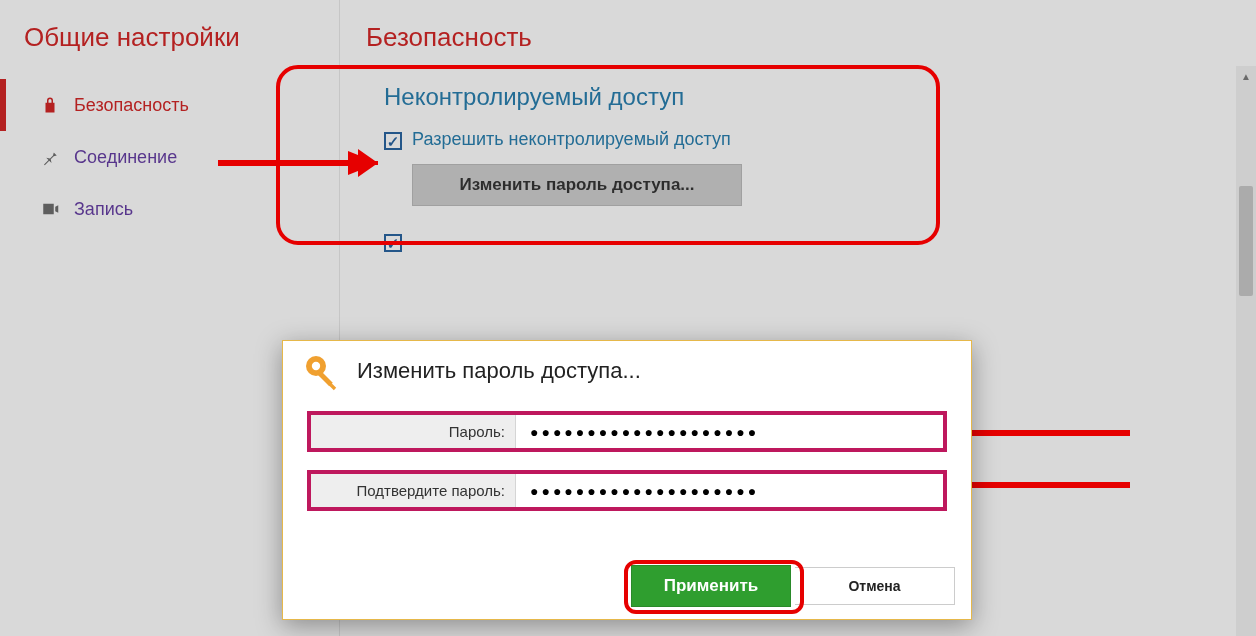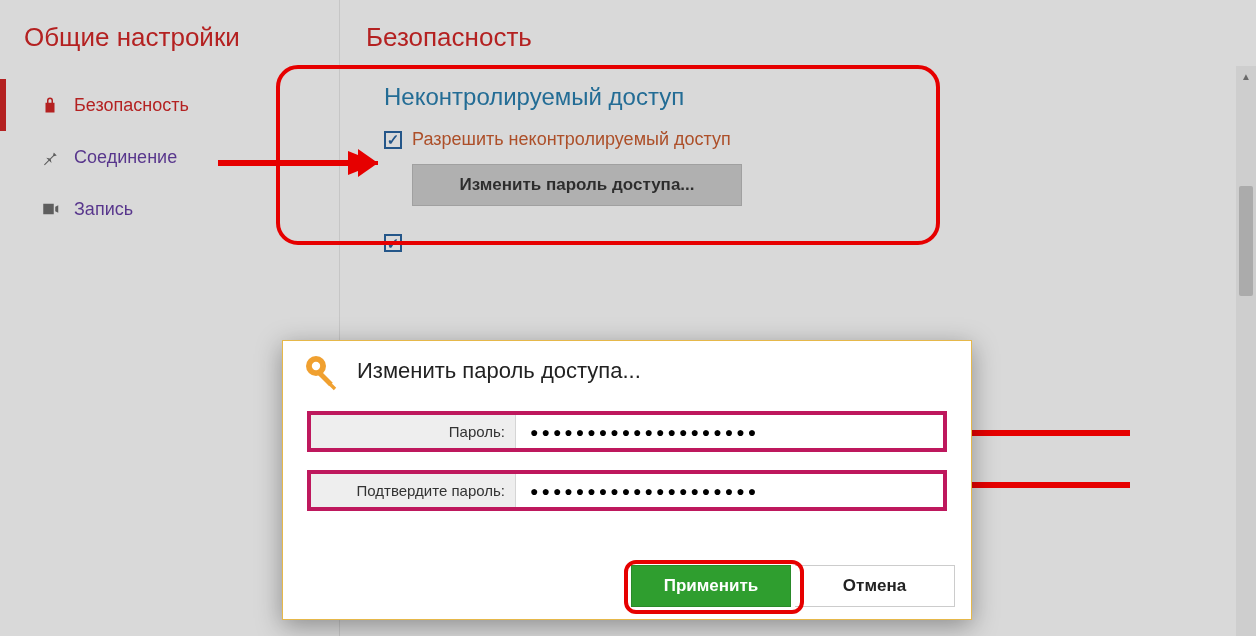--- a/index.html
+++ b/index.html
@@ -71,22 +71,22 @@
   .section {
     padding: 8px 0 10px 24px;
   }
   .section-title {
     font-size: 24px;
     color: #0369a1;
     font-weight: 400;
     margin-bottom: 18px;
   }
   .check-row {
-    display: flex; align-items: center; gap: 10px;
-    font-size: 18px; color: #c2410c;
+    display: flex; align-items: flex-end; gap: 10px;
+    font-size: 18px; color: #0369a1;
     margin-bottom: 14px;
   }
   .checkbox {
     width: 18px; height: 18px;
     border: 2px solid #054a91;
     display: inline-flex; align-items: center; justify-content: center;
     background: #fff;
     position: relative;
   }
   .checkbox.checked::after {
@@ -210,21 +210,21 @@
     min-width: 160px;
     text-align: center;
     border: 1px solid #2a8a2a;
     cursor: pointer;
   }
   .cancel-btn {
     background: #fff;
     border: 1px solid #ccc;
     border-left: none;
     color: #222;
-    font-size: 17px;
+    font-size: 14px;
     font-weight: 600;
     padding: 10px 30px;
     min-width: 160px;
     text-align: center;
     cursor: pointer;
   }
   .apply-highlight {
     position: absolute;
     border: 4px solid #e60000;
     border-radius: 12px;

